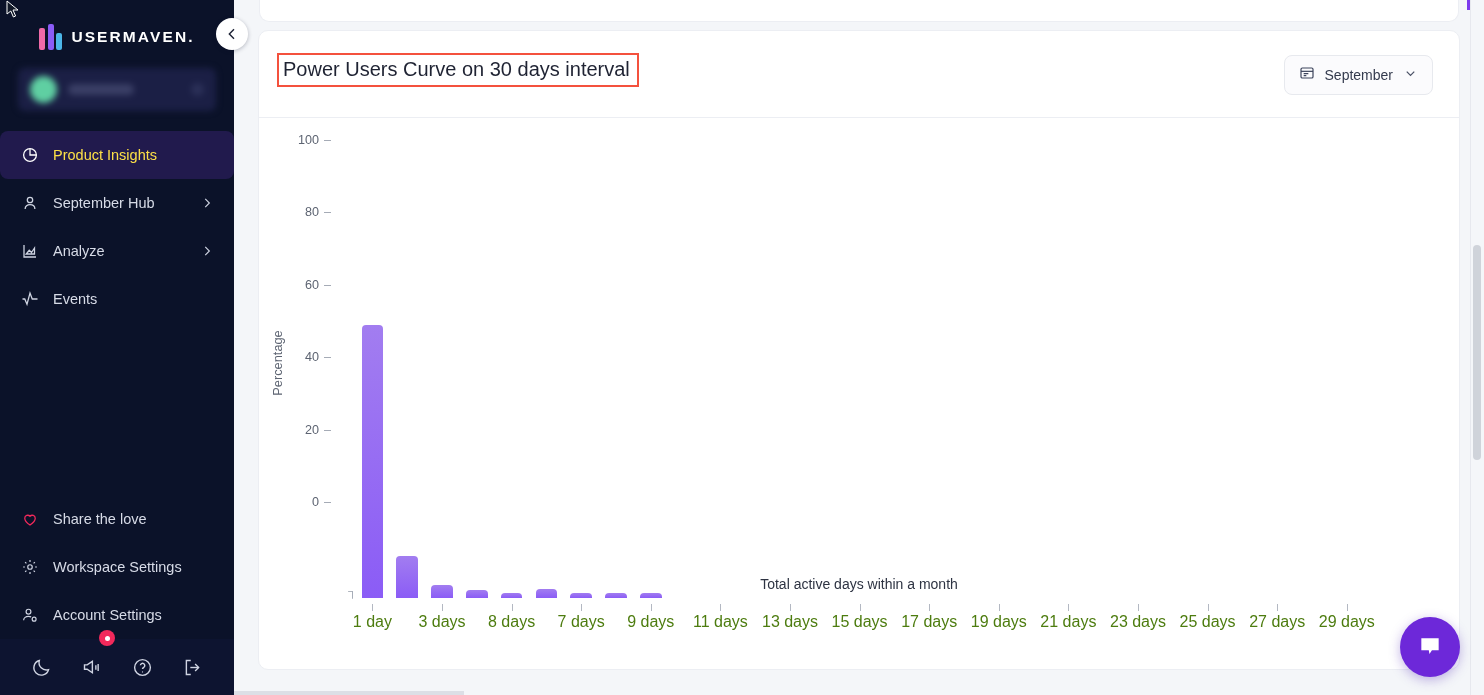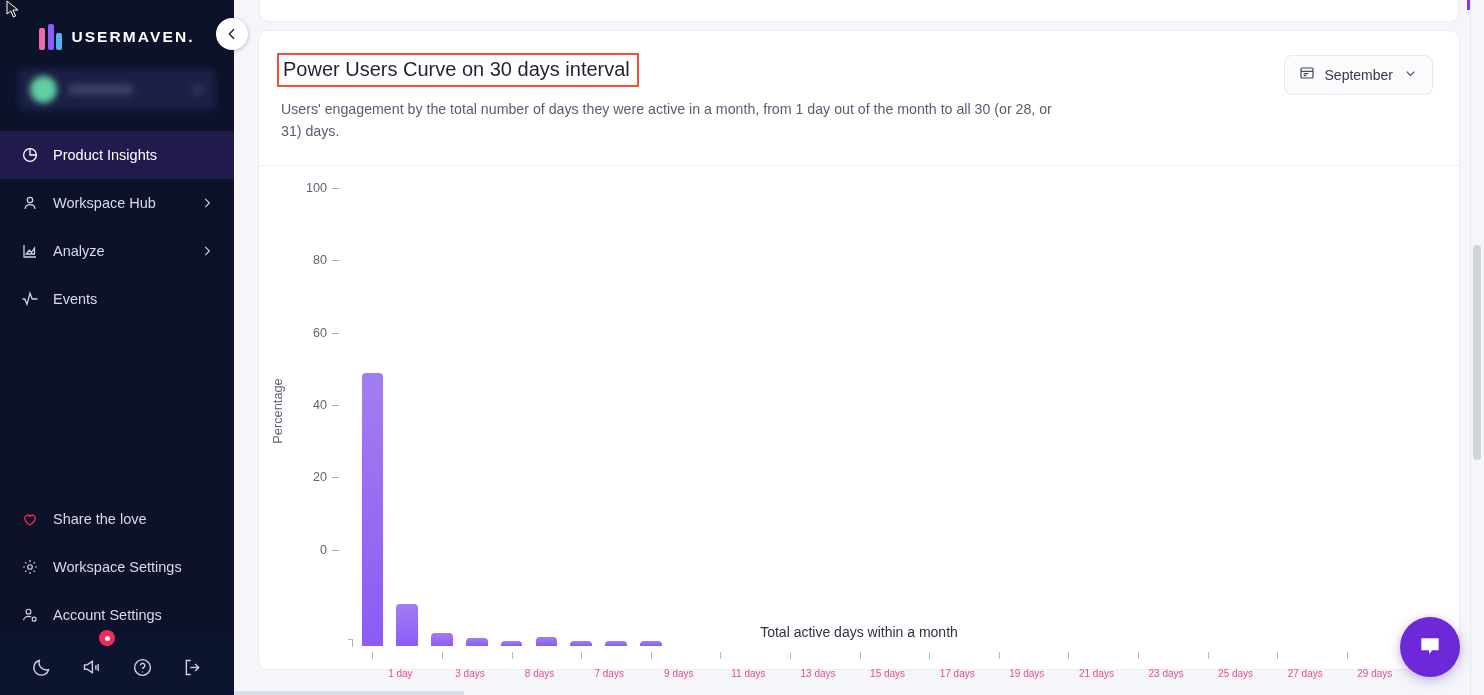--- a/index.html
+++ b/index.html
@@ -51,21 +51,21 @@
     margin-left: auto; width: 13px; height: 13px; border-radius: 50%;
     background: #2b3058;
   }
 
   .nav { margin-top: 20px; }
   .nav-item {
     height: 48px; display: flex; align-items: center;
     padding: 0 20px; gap: 14px; cursor: pointer;
     color: #d7dbe7; font-size: 14.5px;
   }
-  .nav-item.active { background: #211a4d; color: #ffffff; }
+  .nav-item.active { background: #211a4d; color: #fde047; border-radius: 8px; }
   .nav-item .ico { width: 19px; height: 19px; flex: 0 0 19px; display: flex;
                    align-items: center; justify-content: center; }
   .nav-item .ico svg { width: 18px; height: 18px; display: block; }
   .nav-chev { margin-left: auto; width: 14px; height: 14px; }
 
   .nav-bottom { margin-top: auto; padding-bottom: 0; }
   .footer-bar {
     height: 56px; background: #0d1430;
     display: flex; align-items: center; justify-content: space-around;
     padding: 0 16px; position: relative;
@@ -132,41 +132,41 @@
   .chart-sep { border-top: 1px solid #eceef3; margin-top: 22px; }
 
   
   .chart-area { position: relative; height: 480px; }
   .y-label {
     position: absolute; left: 18px; top: 245px;
     transform: translate(-50%,-50%) rotate(-90deg);
     font-size: 12.8px; color: #5d6472; white-space: nowrap;
   }
   .ytick {
-    position: absolute; right: 8px; transform: translateY(-50%);
+    position: absolute; right: 16px; transform: translateY(-50%);
     font-size: 12.6px; color: #5d6472; white-space: nowrap;
   }
   .ytick .dash { color: #9aa1ad; margin-left: 5px; }
   .yaxis { position: absolute; left: 22px; width: 66px; top: 0; bottom: 0; }
   .plot {
     position: absolute; left: 96px; right: 60px; top: 0; bottom: 0;
   }
   .baseline-wrap { position: absolute; left: 0; right: 0; bottom: 0; height: 100%; }
   .bar {
     position: absolute; bottom: 0;
     background: linear-gradient(180deg, #a27df0 0%, #8b5cf6 100%);
     border-radius: 4px 4px 0 0;
   }
   .xtick {
     position: absolute; bottom: -13px; width: 1px; height: 7px;
     background: #b3b8c2;
   }
   .xlab {
     position: absolute; bottom: -33px; transform: translateX(-50%);
-    font-size: 10px; color: #ec4899; white-space: nowrap; margin-left: 28px;
+    font-size: 16px; color: #4d7c0f; white-space: nowrap;
   }
   .origin-tick {
     position: absolute; left: -7px; bottom: 0px;
     font-size: 12px; color: #9aa1ad;
   }
   .x-title {
     position: absolute; left: 0; right: 0; bottom: 6px;
     text-align: center; font-size: 14px; color: #2d3342;
   }
 
@@ -239,21 +239,21 @@
         <span>Product Insights</span>
       </div>
 
       <div class="nav-item">
         <span class="ico">
           <svg viewBox="0 0 24 24" fill="none" stroke="#cfd4e2" stroke-width="1.7">
             <circle cx="12" cy="8" r="3.6"></circle>
               <path d="M5.5 20c0-3.6 2.9-5.8 6.5-5.8s6.5 2.2 6.5 5.8"></path>
           </svg>
         </span>
-        <span>Workspace Hub</span>
+        <span>September Hub</span>
         <span class="nav-chev">
           <svg viewBox="0 0 24 24" fill="none" stroke="#cfd4e2" stroke-width="2">
               <path d="M9 5l7 7-7 7"></path>
             </svg>
         </span>
       </div>
 
       <div class="nav-item">
         <span class="ico">
           <svg viewBox="0 0 24 24" fill="none" stroke="#cfd4e2" stroke-width="1.7">
@@ -353,21 +353,20 @@
 
     <div class="card-stub"></div>
 
     <section class="card">
 
       <div class="card-head">
         <div class="head-left">
           <div class="chart-title-wrap">
             <span class="chart-title">Power Users Curve on 30 days interval</span>
           </div>
-          <div class="chart-desc">Users' engagement by the total number of days they were active in a month, from 1 day out of the month to all 30 (or 28, or 31) days.</div>
         </div>
 
         <div class="month-select">
           <span>
             <svg viewBox="0 0 24 24" width="16" height="16" fill="none" stroke="#3c445c" stroke-width="1.8">
               <rect x="3" y="4.5" width="18" height="15" rx="2"></rect>
                 <path d="M3 9.5h18"></path>
               <path d="M7 13h7M7 16h4"></path>
             </svg>
           </span>

